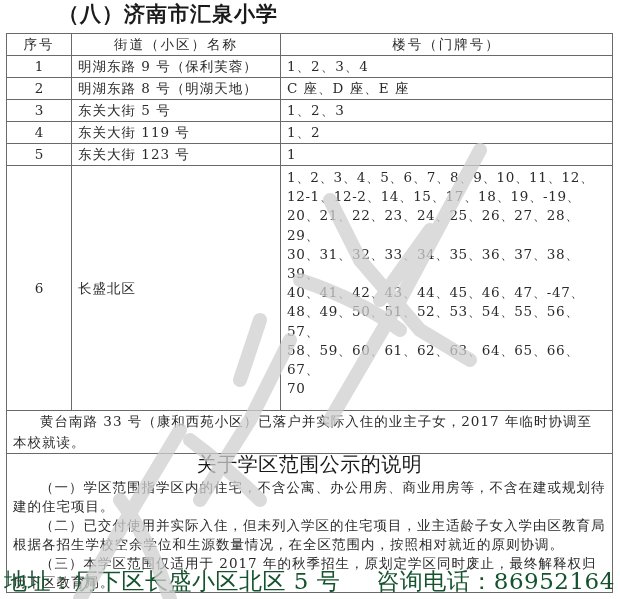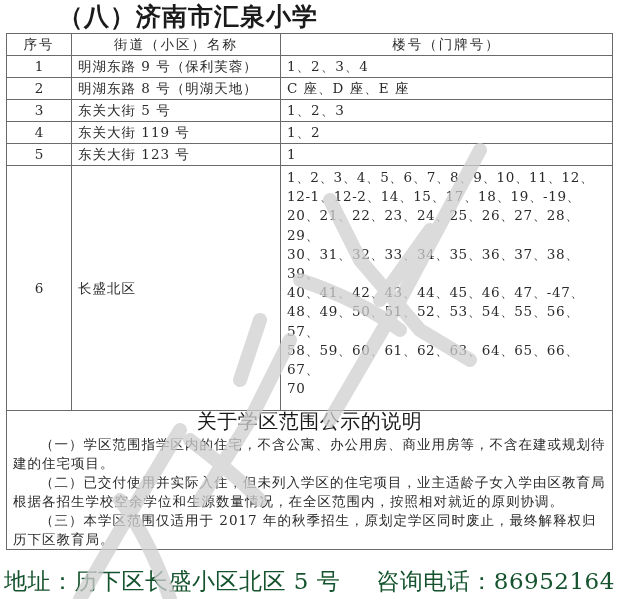--- a/index.html
+++ b/index.html
@@ -1,17 +1,17 @@
 <!DOCTYPE html>
 <html><head>
 <meta charset="utf-8">
 <style>
   html, body { margin:0; padding:0; background:#ffffff; }
   body { width:620px; height:599px; position:relative; overflow:hidden; font-family:"DejaVu Serif","Liberation Serif",serif; color:#2a2a2a; }
-  .title { position:absolute; left:58px; top:0px; font-family:"DejaVu Sans","Liberation Sans",sans-serif; font-weight:bold; font-size:25px; letter-spacing:1px; color:#1a1a1a; }
+  .title { position:absolute; left:58px; top:0px; font-family:"DejaVu Sans","Liberation Sans",sans-serif; font-weight:bold; font-size:21px; letter-spacing:1px; color:#1a1a1a; }
   table.grid { position:absolute; left:6px; top:33px; width:607px; border-collapse:collapse; font-size:13.5px; }
   table.grid td, table.grid th { border:1.3px solid #6a6a6a; padding:0 6px; height:21px; line-height:21px; font-weight:normal; vertical-align:middle; }
   table.grid th { text-align:center; letter-spacing:2px; }
   td.num { text-align:center; width:52px; }
   td.street { width:196px; letter-spacing:1px; }
   td.bldg { letter-spacing:1px; }
   td.bldg.multi { line-height:19.2px; padding-top:2px; padding-bottom:12px; letter-spacing:0.6px; }
   td.note { line-height:21px; padding:2px 6px 3px 6px; text-indent:2em; letter-spacing:1px; }
   td.expl { padding:8px 6px 6px 6px; }
   .expl-title { text-align:center; font-family:"DejaVu Sans","Liberation Sans",sans-serif; font-size:20px; margin-bottom:3px; letter-spacing:0.5px; color:#1a1a1a; }
@@ -65,20 +65,23 @@
       <div>12-1、12-2、14、15、17、18、19、-19、</div>
       <div>20、21、22、23、24、25、26、27、28、29、</div>
       <div>30、31、32、33、34、35、36、37、38、39、</div>
       <div>40、41、42、43、44、45、46、47、-47、</div>
       <div>48、49、50、51、52、53、54、55、56、57、</div>
       <div>58、59、60、61、62、63、64、65、66、67、</div>
       <div>70</div>
     </td>
   </tr>
   <tr>
+    <td colspan="3" class="note">黄台南路 33 号（康和西苑小区）已落户并实际入住的业主子女，2017 年临时协调至本校就读。</td>
+  </tr>
+  <tr>
     <td colspan="3" class="expl">
       <div class="expl-title">关于学区范围公示的说明</div>
       <p class="expl-p">（一）学区范围指学区内的住宅，不含公寓、办公用房、商业用房等，不含在建或规划待建的住宅项目。</p>
       <p class="expl-p">（二）已交付使用并实际入住，但未列入学区的住宅项目，业主适龄子女入学由区教育局根据各招生学校空余学位和生源数量情况，在全区范围内，按照相对就近的原则协调。</p>
       <p class="expl-p">（三）本学区范围仅适用于 2017 年的秋季招生，原划定学区同时废止，最终解释权归历下区教育局。</p>
     </td>
   </tr>
 </tbody>
   </table>
 

